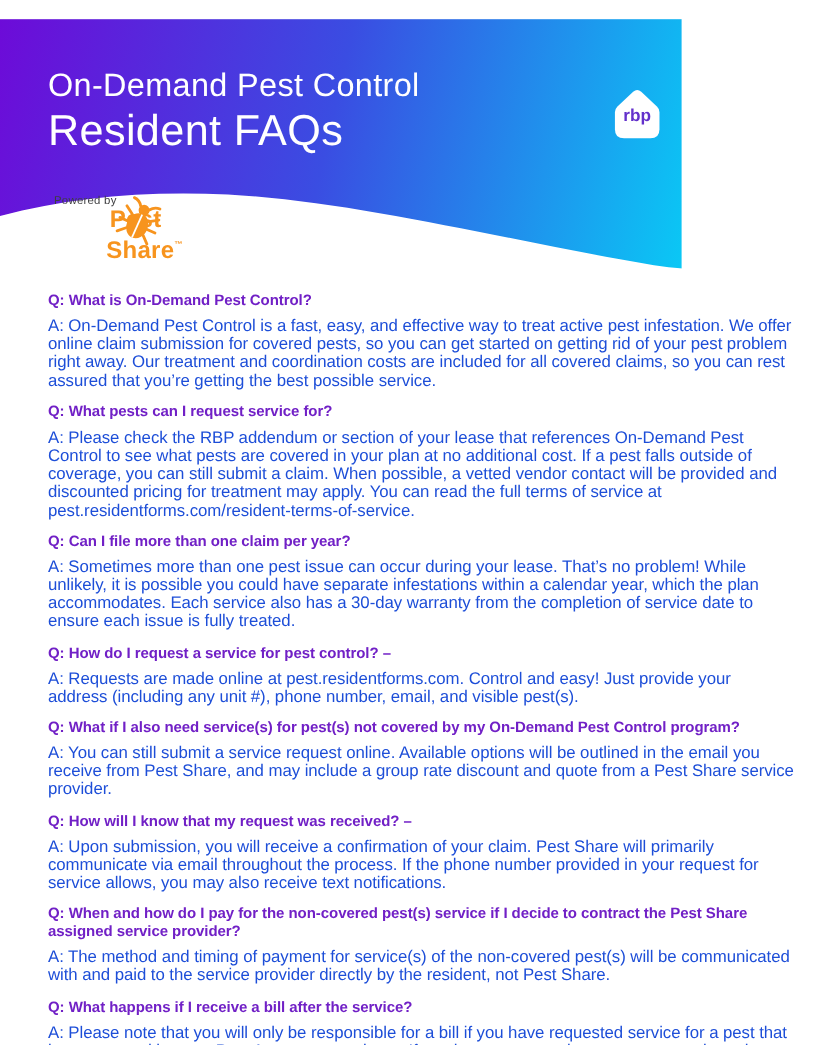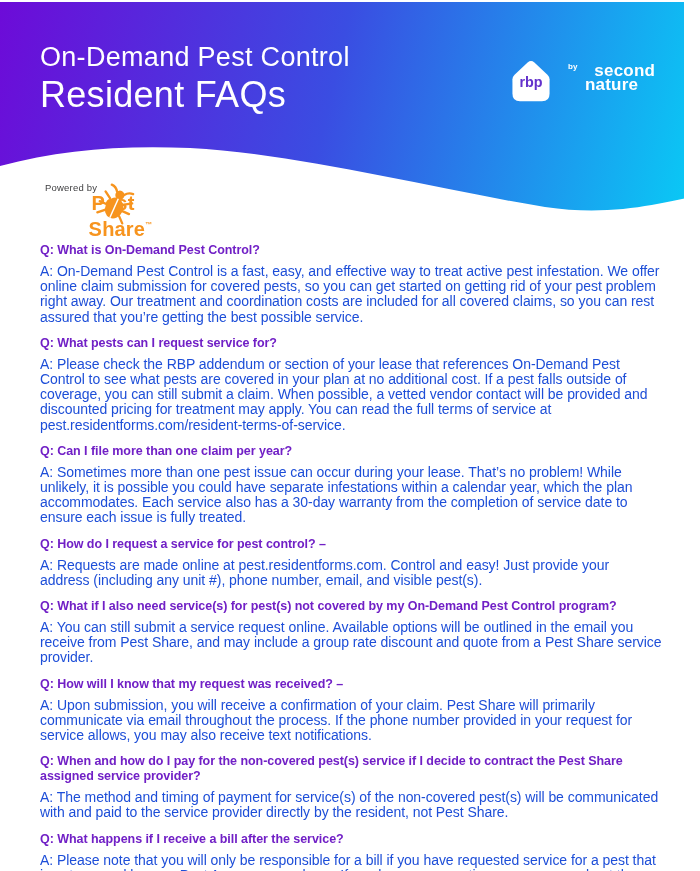--- a/index.html
+++ b/index.html
@@ -3,35 +3,35 @@
 <meta charset="utf-8">
 <style>
   html,body { margin:0; padding:0; background:#e8e8e8; }
   .page {
     position:relative; width:700px; height:871px; margin:0 auto;
     background:#ffffff; overflow:hidden;
     font-family:"Liberation Sans", sans-serif;
   }
   
   .header {
-    position:absolute; top:2px; left:0; width:684px; height:212px;
+    position:absolute; top:16px; left:0; width:568px; height:212px;
     background:linear-gradient(103deg,#6D0BD8 0%,#3A4DE2 48%,#0AC8F5 100%);
   }
   .wave { position:absolute; bottom:-1px; left:0; width:700px; height:70px; display:block; }
   .title { position:absolute; left:40px; top:36px; color:#ffffff; }
   .title-line1 { font-size:27px; font-weight:400; line-height:38px; letter-spacing:0.3px; }
   .title-line2 { font-size:36px; font-weight:400; line-height:37px; letter-spacing:0.3px; }
   .brand { position:absolute; left:504px; top:50px; display:flex; align-items:center; }
   .rbp-badge { width:54px; height:58px; }
   .sn { color:#ffffff; margin-left:10px; margin-top:-6px; display:inline-block; }
   .sn-by { font-size:8px; font-weight:700; vertical-align:7px; margin-right:17px; }
   .sn-word { font-size:17px; font-weight:700; letter-spacing:0.2px; }
   .sn-row2 { text-align:center; margin-top:-6px; }
   
-  .powered { position:absolute; left:43px; top:182px; width:140px; }
+  .powered { position:absolute; left:43px; top:162px; width:140px; }
   .powered-label { font-size:9.5px; color:#3e3e40; letter-spacing:0.2px; margin-left:2px; }
   .ps-line1, .ps-line2 { font-size:20px; font-weight:800; color:#F7941E; line-height:21px; letter-spacing:0.2px;text-align:center; }
   .ps-line2 { margin-left:15px; }
   .ps-tm { font-size:7px; vertical-align:9px; font-weight:700; }
   .bug { position:absolute; left:55px; top:1px; transform:rotate(24deg); }
   
   .main { position:absolute; left:40px; top:243px; width:622px; }
   .faq-q {
     margin:0 0 6px 0; font-size:12.5px; font-weight:700; line-height:15px;
     color:#7120C6; letter-spacing:-0.05px;

